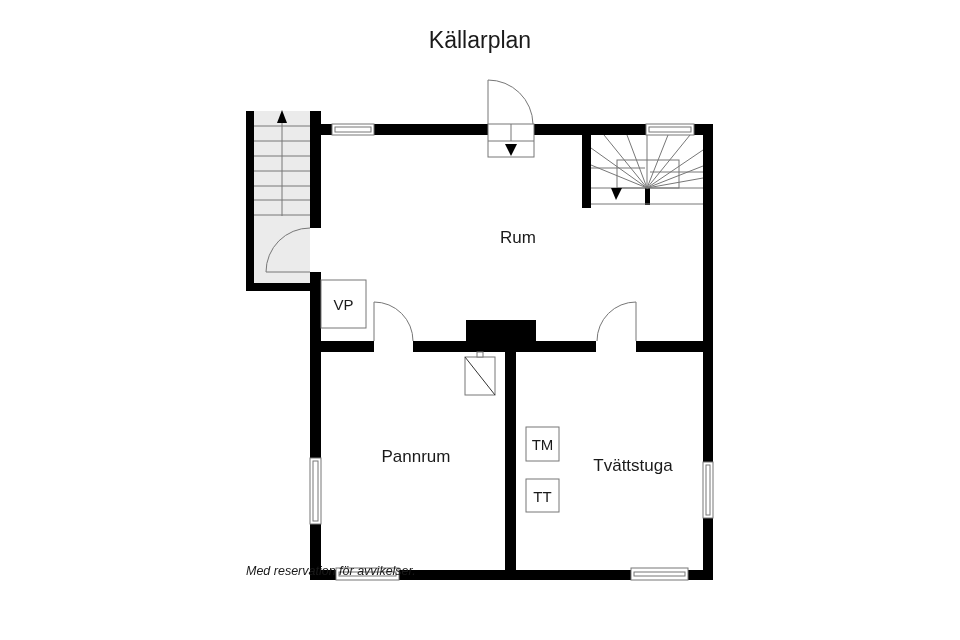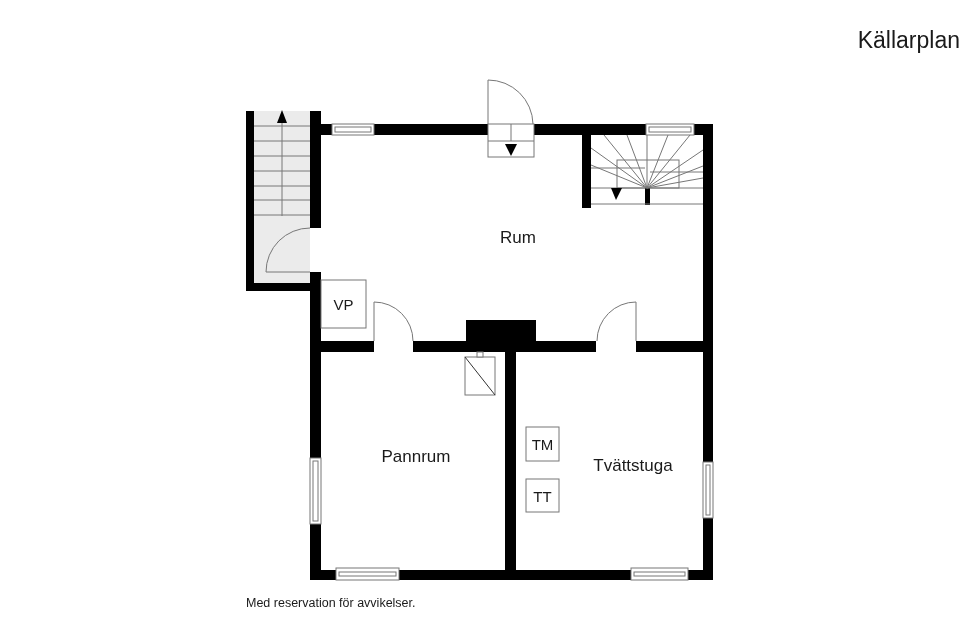--- a/index.html
+++ b/index.html
@@ -1,21 +1,21 @@
 <!DOCTYPE html>
 <html><head>
   <meta charset="utf-8">
   <style>
     html, body { margin: 0; padding: 0; background: #ffffff; }
     body { width: 960px; height: 640px; position: relative; overflow: hidden; font-family: "Liberation Sans", "DejaVu Sans", sans-serif; color: #1a1a1a; }
-    .title { position: absolute; left: 0; width: 960px; top: 27px; text-align: right; font-size: 23px; font-weight: 400; color: #1a1a1a; }
+    .title { position: absolute; left: 0; width: 960px; top: 27px; text-align: center; font-size: 23px; font-weight: 400; color: #1a1a1a; }
     .plan { position: absolute; left: 0; top: 0; }
     .room-label { font-family: "Liberation Sans", "DejaVu Sans", sans-serif; font-size: 17px; fill: #1a1a1a; }
     .fixture-label { font-family: "Liberation Sans", "DejaVu Sans", sans-serif; font-size: 15px; fill: #1a1a1a; }
-    .disclaimer { position: absolute; left: 246px; top: 596px; font-size: 12.5px; color: #1a1a1a; }
+    .disclaimer { position: absolute; left: 246px; top: 564px; font-size: 12.5px; color: #1a1a1a; font-style: italic; }
   </style>
 </head>
 <body>
 
 <div class="title">Källarplan</div>
 
 <svg class="plan" width="960" height="640" viewBox="0 0 960 640" xmlns="http://www.w3.org/2000/svg">
 
   <g>
     <rect x="254" y="111" width="56" height="172" fill="#ebebeb" stroke="none"></rect>

